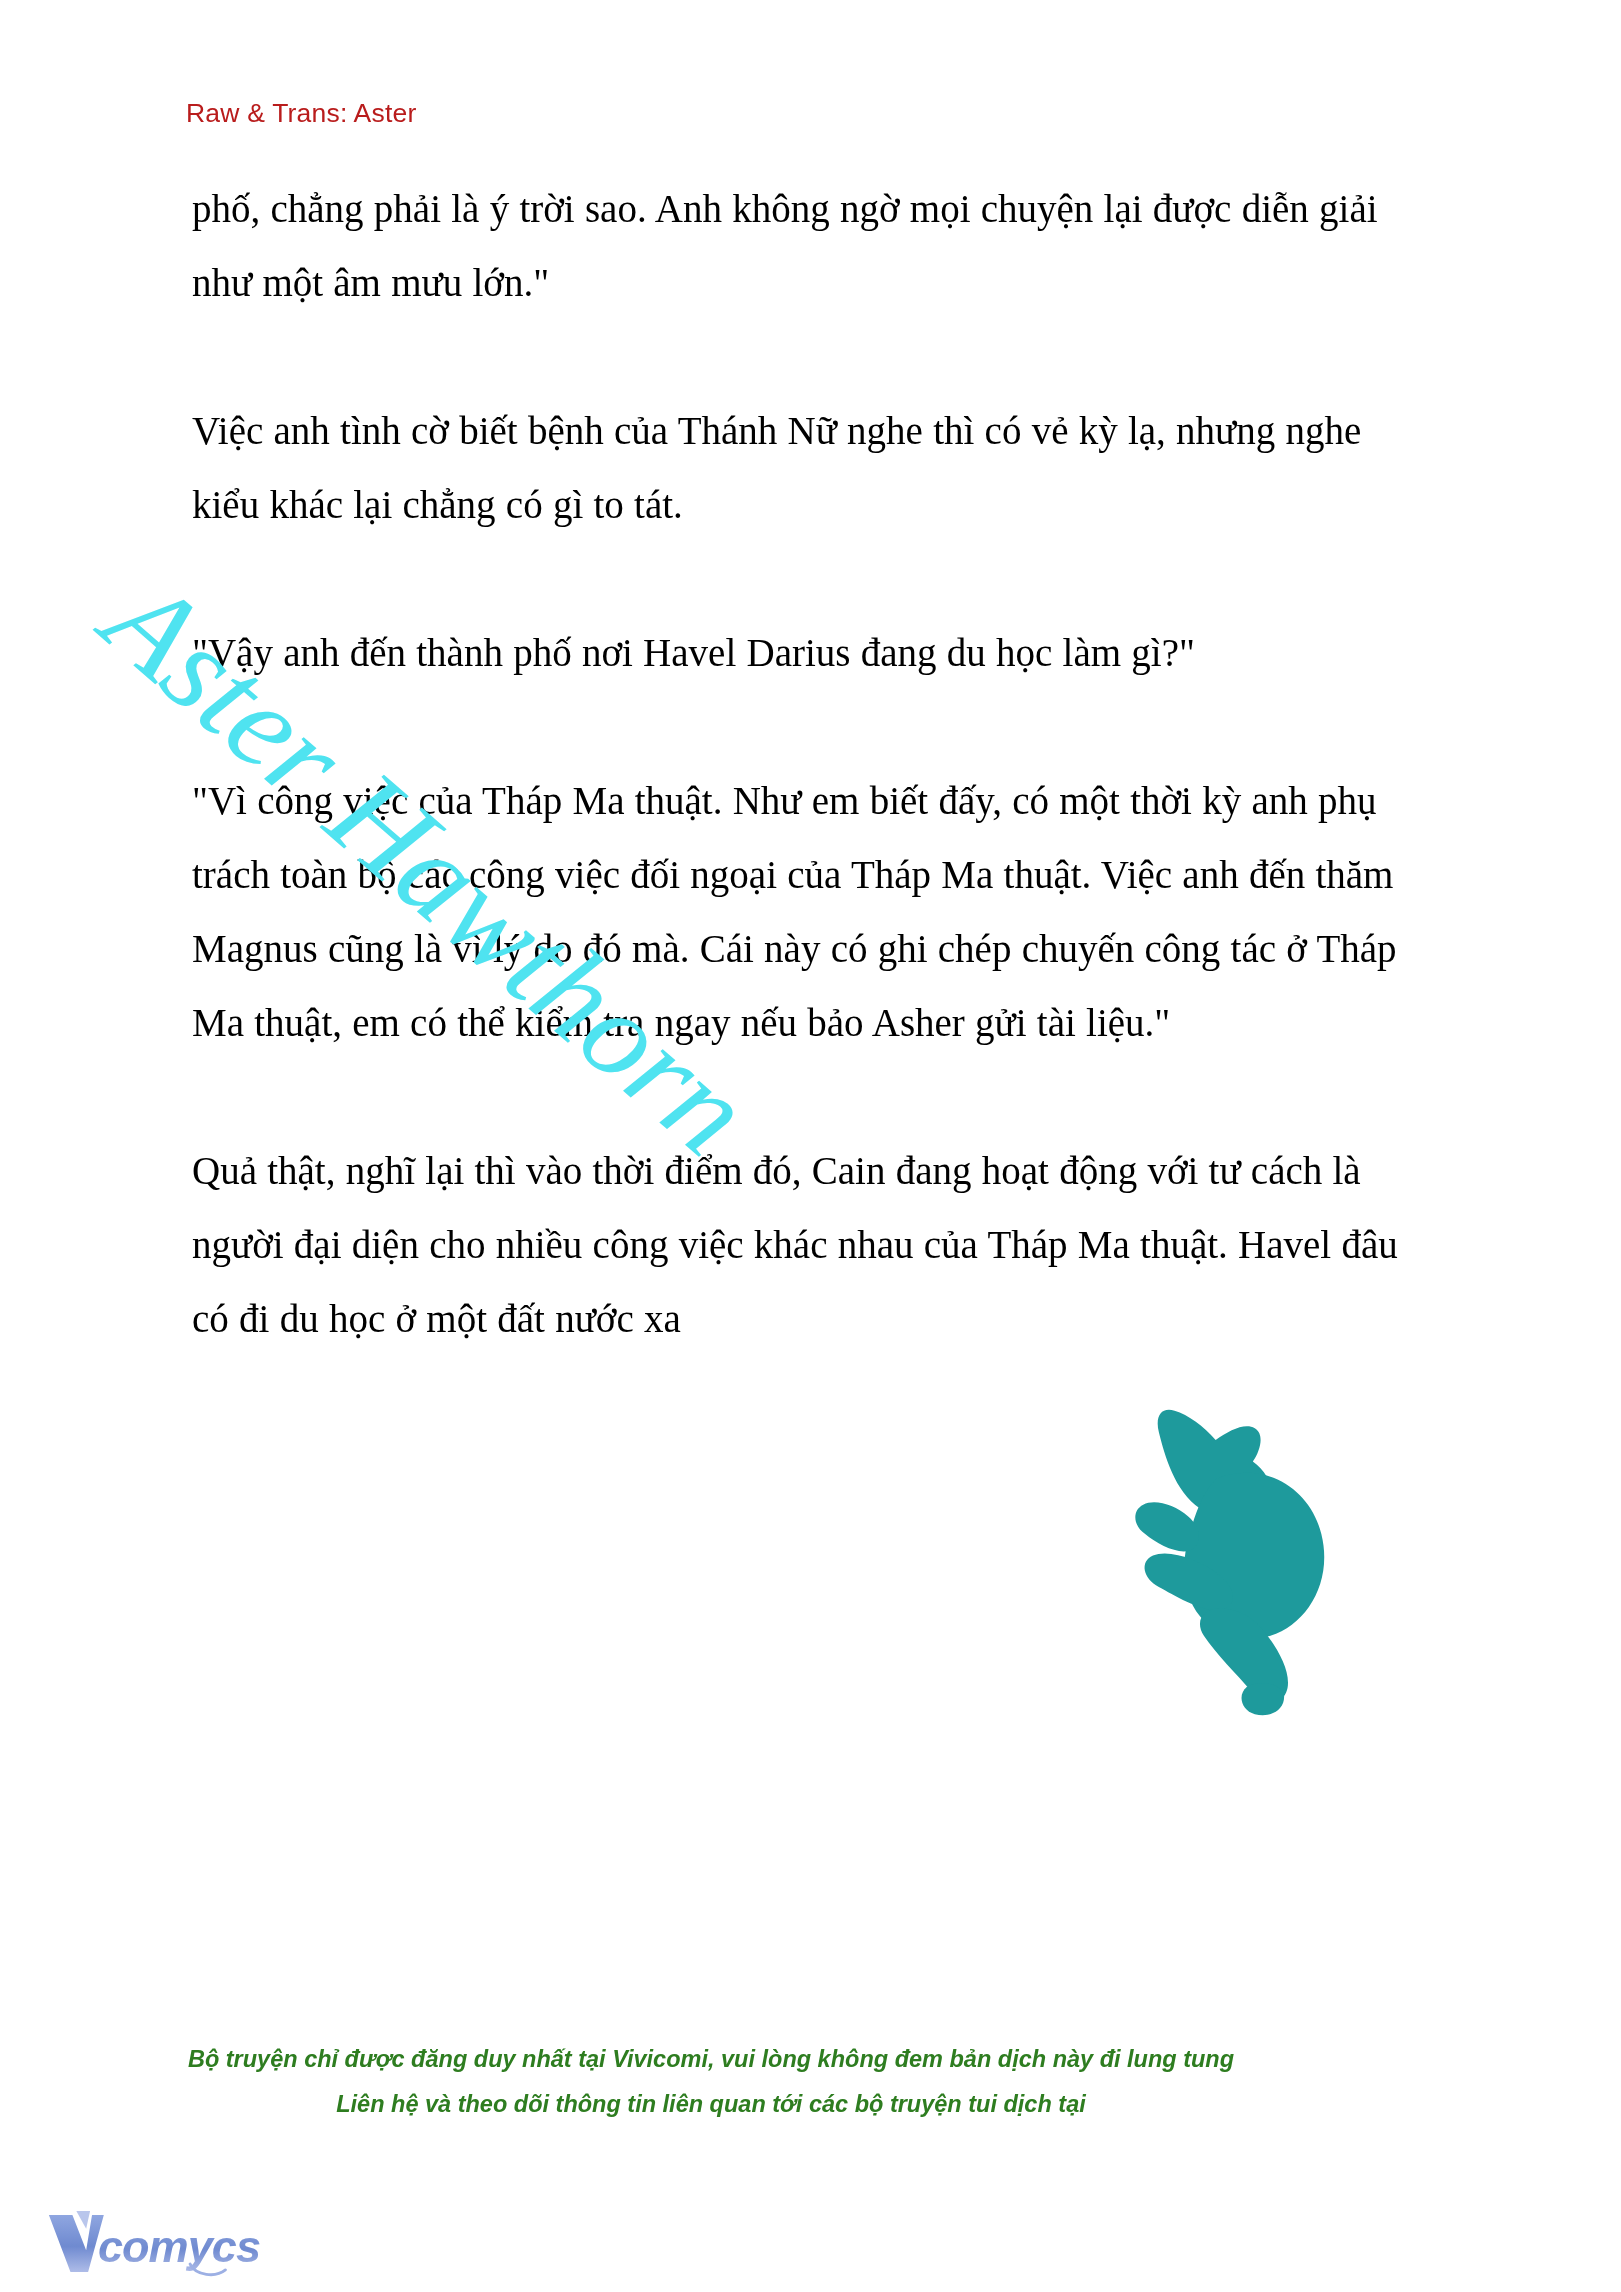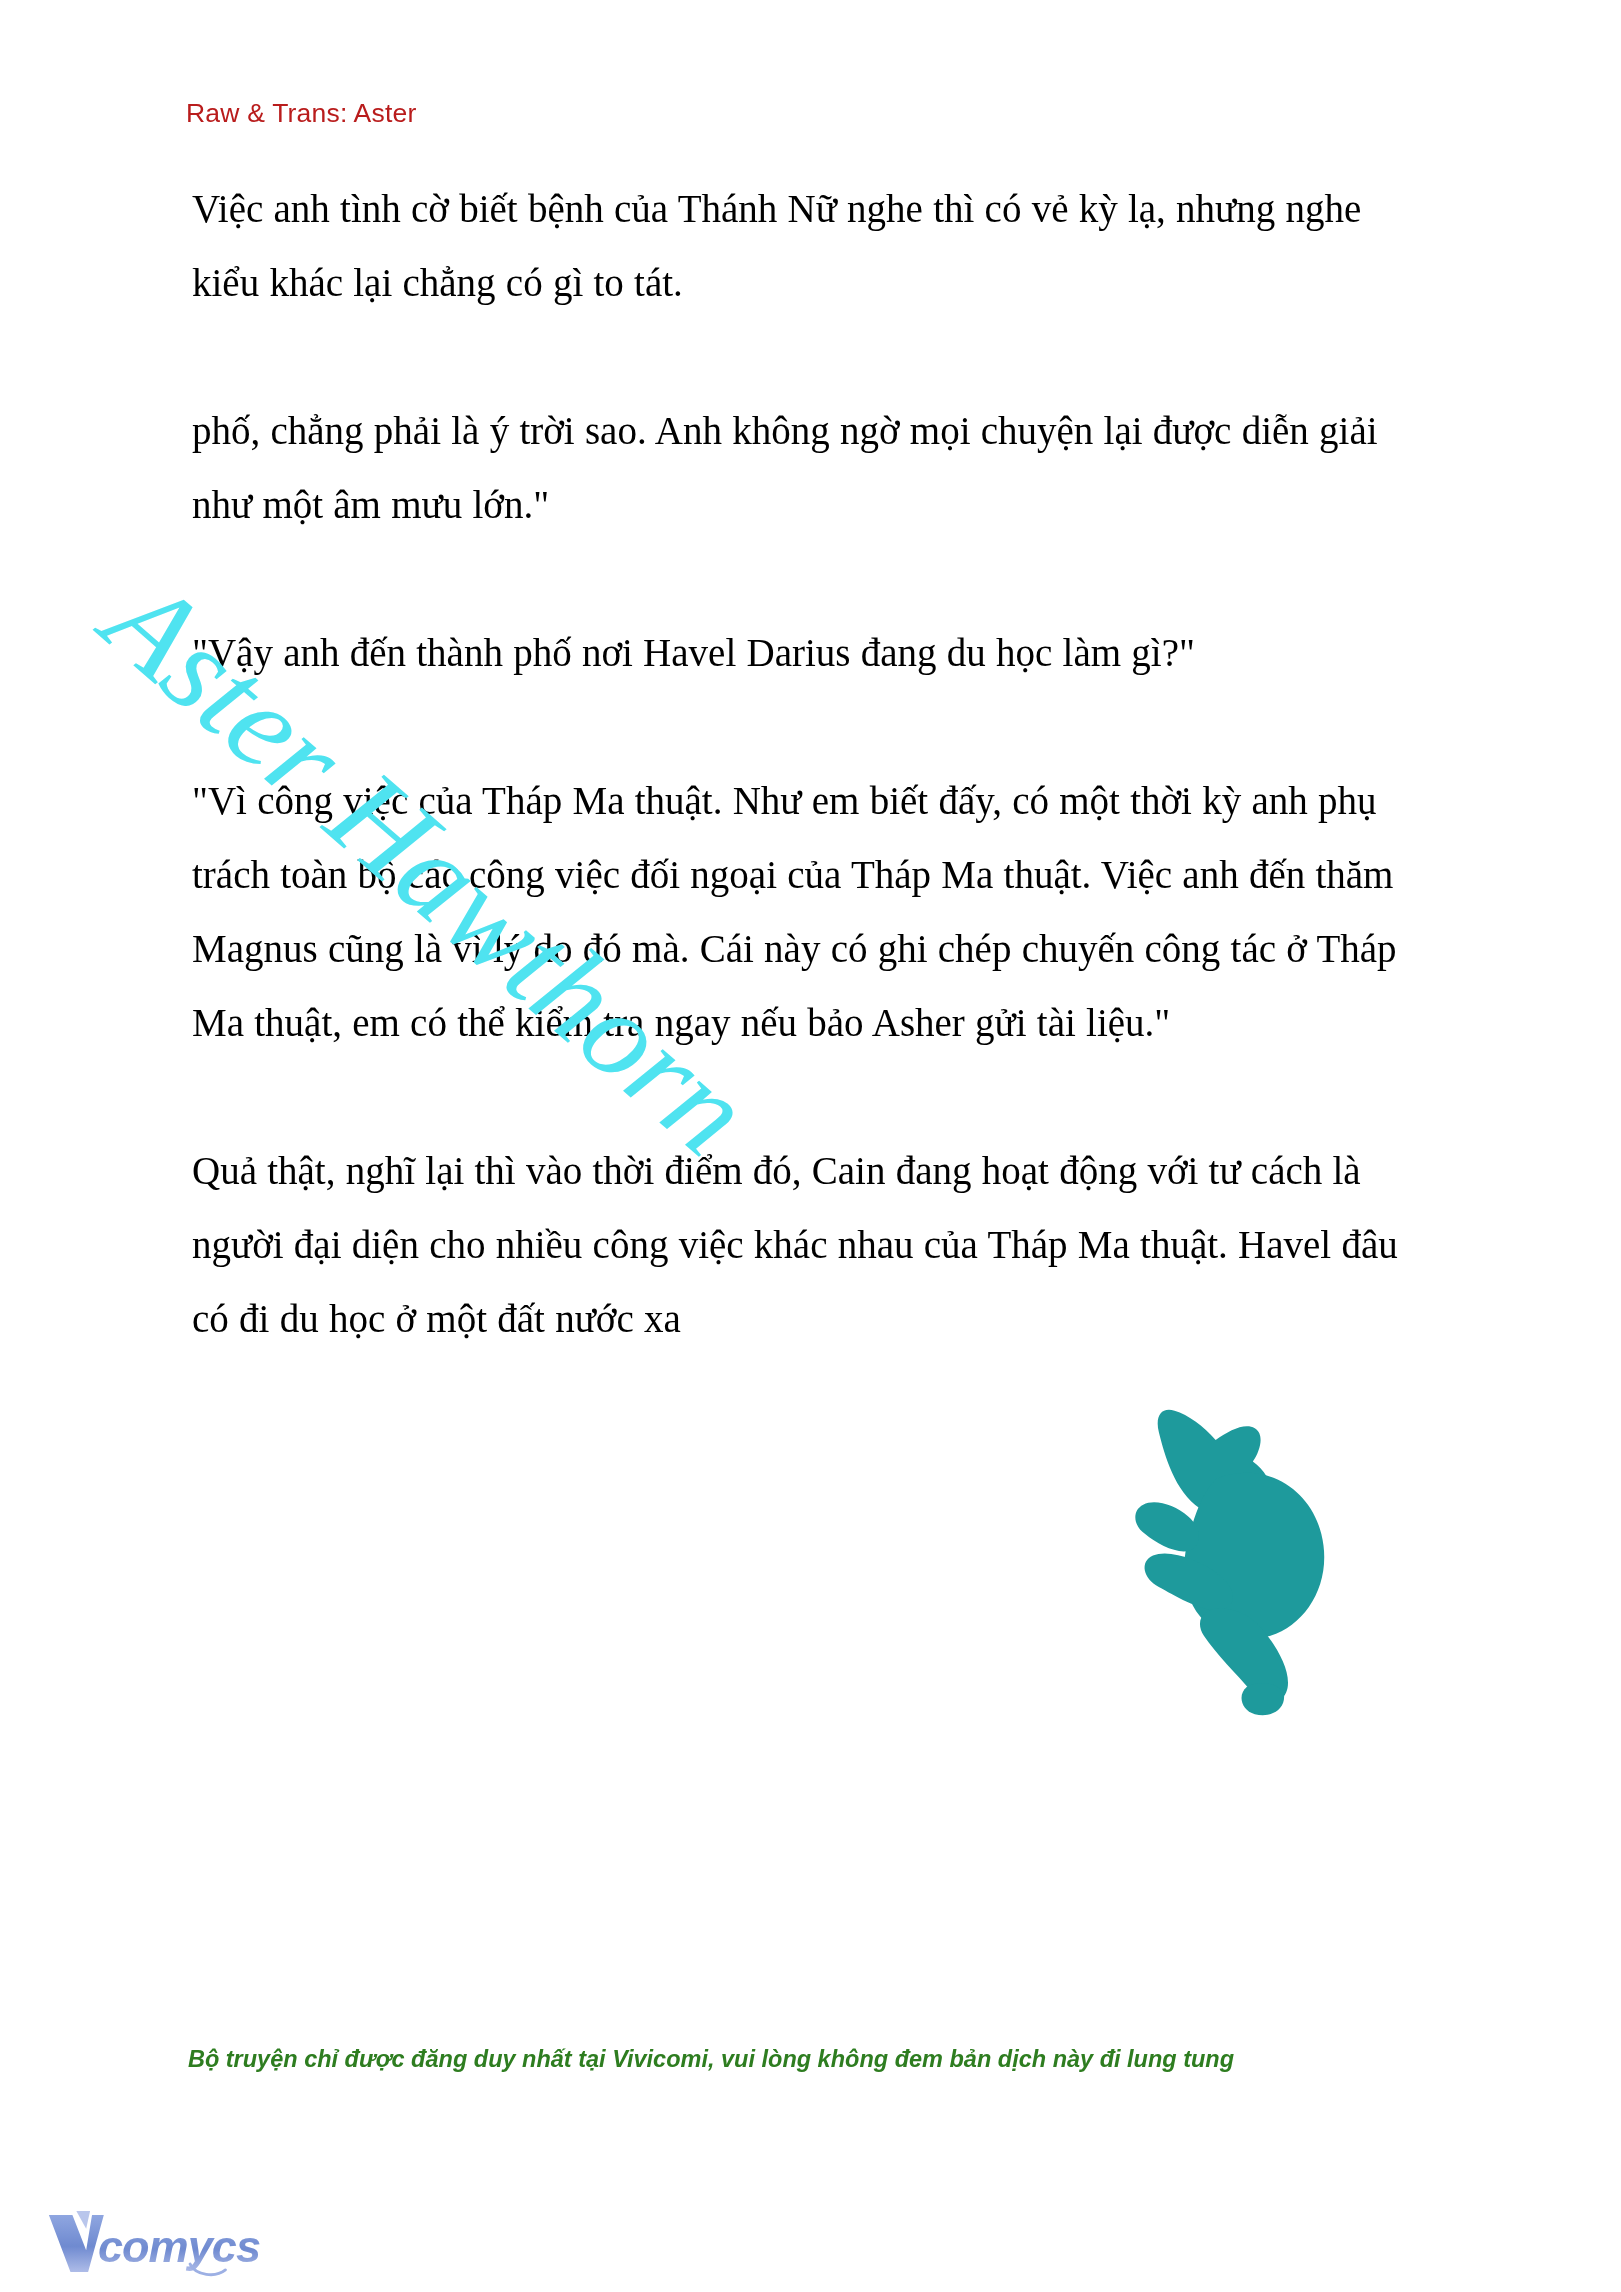--- a/index.html
+++ b/index.html
@@ -110,22 +110,22 @@
   .logo svg { display: block; }
 </style>
 </head>
 <body>
 
 <div class="page">
 
   <div class="header">Raw &amp; Trans: Aster</div>
 
   <div class="content">
+    <p class="para">phố, chẳng phải là ý trời sao. Anh không ngờ mọi chuyện lại được diễn giải như một âm mưu lớn."</p>
     <p class="para">Việc anh tình cờ biết bệnh của Thánh Nữ nghe thì có vẻ kỳ lạ, nhưng nghe kiểu khác lại chẳng có gì to tát.</p>
-    <p class="para">phố, chẳng phải là ý trời sao. Anh không ngờ mọi chuyện lại được diễn giải như một âm mưu lớn."</p>
     <p class="para">"Vậy anh đến thành phố nơi Havel Darius đang du học làm gì?"</p>
     <p class="para">"Vì công việc của Tháp Ma thuật. Như em biết đấy, có một thời kỳ anh phụ trách toàn bộ các công việc đối ngoại của Tháp Ma thuật. Việc anh đến thăm Magnus cũng là vì lý do đó mà. Cái này có ghi chép chuyến công tác ở Tháp Ma thuật, em có thể kiểm tra ngay nếu bảo Asher gửi tài liệu."</p>
     <p class="para">Quả thật, nghĩ lại thì vào thời điểm đó, Cain đang hoạt động với tư cách là người đại diện cho nhiều công việc khác nhau của Tháp Ma thuật. Havel đâu có đi du học ở một đất nước xa</p>
   </div>
 
   <div class="watermark">Aster Hawthorn</div>
 
   <div class="cat">
     <svg viewBox="0 0 300 330" width="294" height="323" xmlns="http://www.w3.org/2000/svg">
       <g fill="#1e9a9c">
@@ -156,20 +156,21 @@
 
         <path d="M152 296 C142 304 146 320 160 324
                  C176 328 190 320 190 306
                  C190 294 166 288 152 296 Z"></path>
       </g>
     </svg>
   </div>
 
   <div class="footer">
     <div class="footer-line">Bộ truyện chỉ được đăng duy nhất tại Vivicomi, vui lòng không đem bản dịch này đi lung tung</div>
+    <div class="footer-line">Liên hệ và theo dõi thông tin liên quan tới các bộ truyện tui dịch tại</div>
   </div>
 
   <div class="logo">
     <svg viewBox="0 0 260 72" width="255" height="71" xmlns="http://www.w3.org/2000/svg">
       <defs>
         <linearGradient id="lg" x1="0" y1="0" x2="0" y2="1">
           <stop offset="0%" stop-color="#8fa6e0"></stop>
           <stop offset="55%" stop-color="#6f8ad0"></stop>
           <stop offset="100%" stop-color="#aebce8"></stop>
         </linearGradient>

